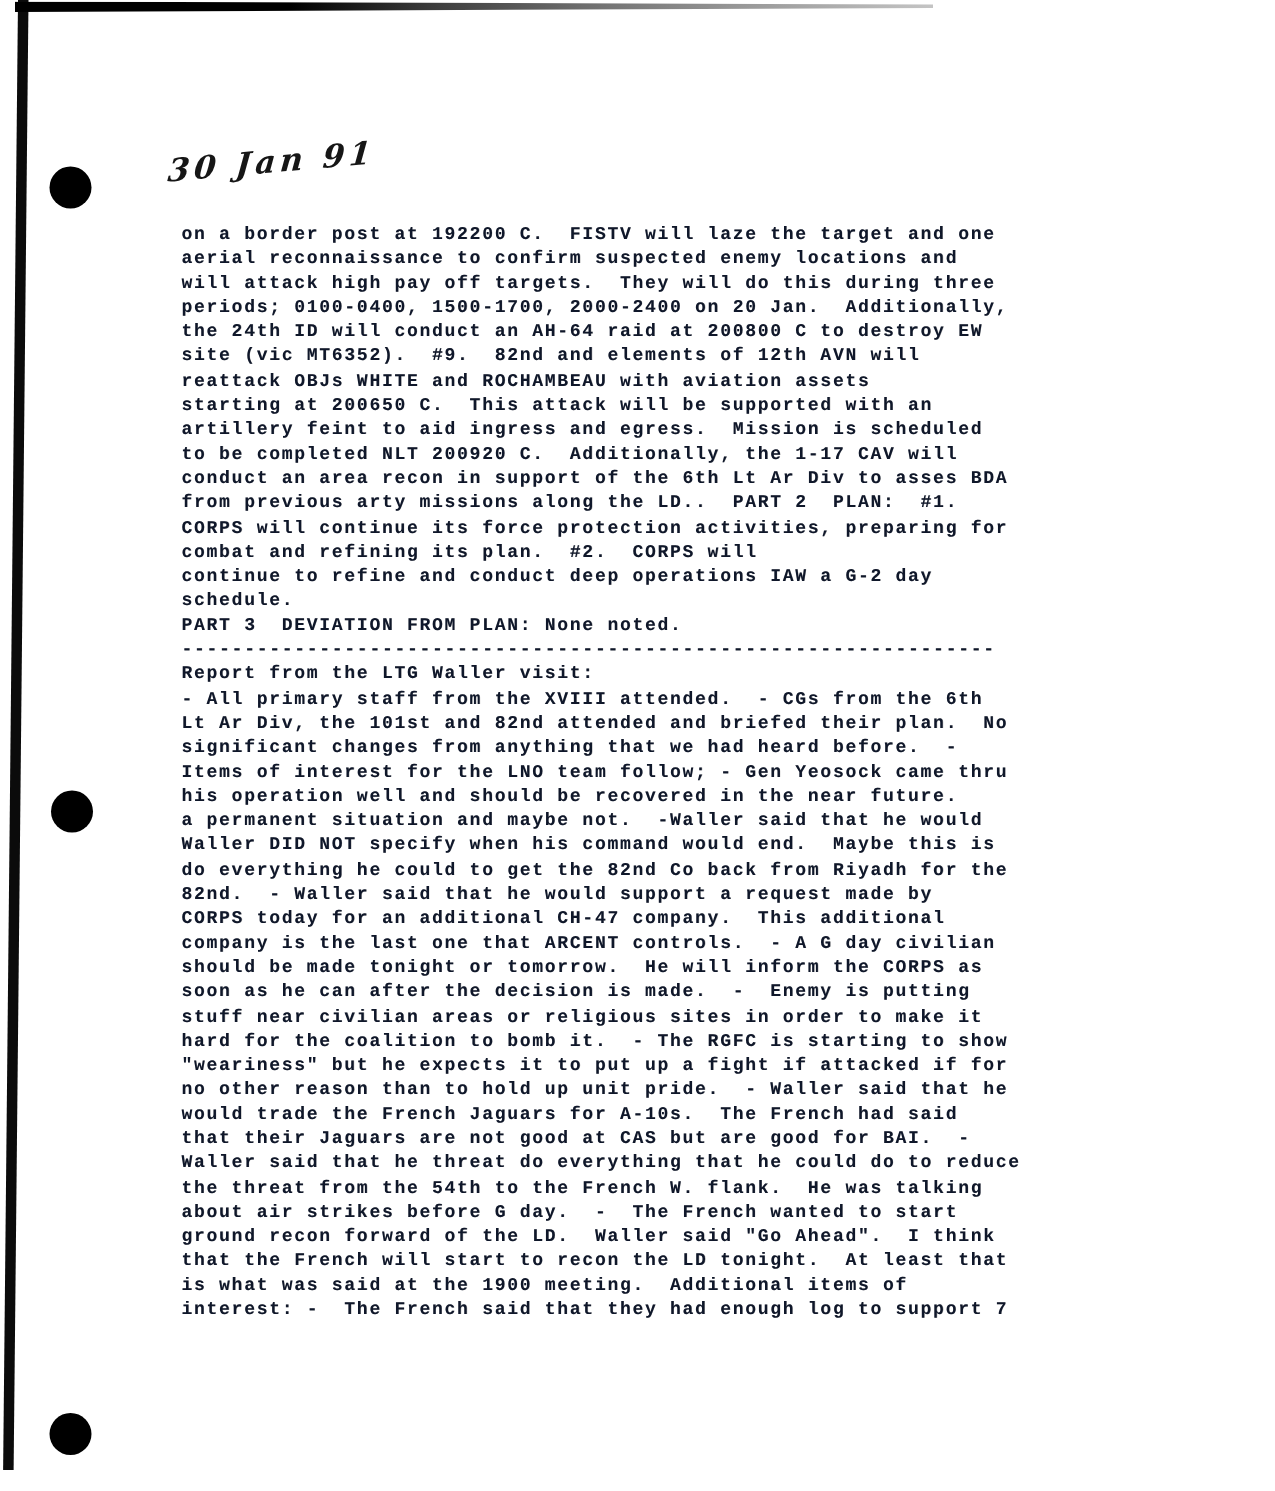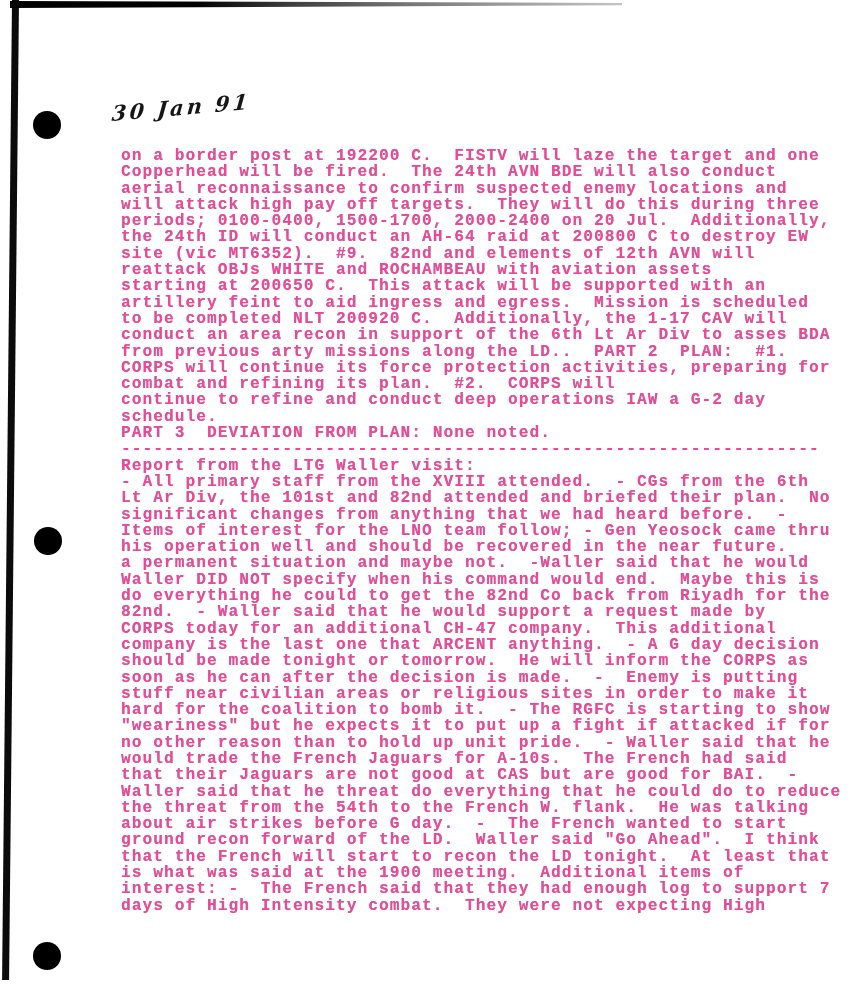--- a/index.html
+++ b/index.html
@@ -64,24 +64,24 @@
     white-space: pre;
   }
 
   .text-block {
     position: absolute;
     left: 121px;
     top: 148px;
     width: 690px;
     font-family: "Liberation Mono", "DejaVu Sans Mono", monospace;
     font-weight: 700;
-    font-size: 16px;
+    font-size: 12px;
     line-height: 16.3px;
     letter-spacing: 1.15px;
-    color: #ec4899;
+    color: #0f172a;
     text-shadow: 0.2px 0.2px 0 rgba(0,0,0,0.35);
   }
   .text-block .line {
     white-space: pre;
     height: 16.3px;
   }
 </style>
 </head>
 <body>
 
@@ -91,24 +91,23 @@
   <div class="top-border"></div>
 
   <div class="hole-punch hole-top"></div>
   <div class="hole-punch hole-middle"></div>
   <div class="hole-punch hole-bottom"></div>
 
   <div class="handwritten-date">30 Jan 91</div>
 
   <div class="text-block">
       <div class="line">on a border post at 192200 C.  FISTV will laze the target and one</div>
-      <div class="line">Copperhead will be fired.  The 24th AVN BDE will also conduct</div>
       <div class="line">aerial reconnaissance to confirm suspected enemy locations and</div>
       <div class="line">will attack high pay off targets.  They will do this during three</div>
-      <div class="line">periods; 0100-0400, 1500-1700, 2000-2400 on 20 Jul.  Additionally,</div>
+      <div class="line">periods; 0100-0400, 1500-1700, 2000-2400 on 20 Jan.  Additionally,</div>
       <div class="line">the 24th ID will conduct an AH-64 raid at 200800 C to destroy EW</div>
       <div class="line">site (vic MT6352).  #9.  82nd and elements of 12th AVN will</div>
       <div class="line">reattack OBJs WHITE and ROCHAMBEAU with aviation assets</div>
       <div class="line">starting at 200650 C.  This attack will be supported with an</div>
       <div class="line">artillery feint to aid ingress and egress.  Mission is scheduled</div>
       <div class="line">to be completed NLT 200920 C.  Additionally, the 1-17 CAV will</div>
       <div class="line">conduct an area recon in support of the 6th Lt Ar Div to asses BDA</div>
       <div class="line">from previous arty missions along the LD..  PART 2  PLAN:  #1.</div>
       <div class="line">CORPS will continue its force protection activities, preparing for</div>
       <div class="line">combat and refining its plan.  #2.  CORPS will</div>
@@ -120,32 +119,31 @@
       <div class="line">- All primary staff from the XVIII attended.  - CGs from the 6th</div>
       <div class="line">Lt Ar Div, the 101st and 82nd attended and briefed their plan.  No</div>
       <div class="line">significant changes from anything that we had heard before.  -</div>
       <div class="line">Items of interest for the LNO team follow; - Gen Yeosock came thru</div>
       <div class="line">his operation well and should be recovered in the near future.</div>
       <div class="line">a permanent situation and maybe not.  -Waller said that he would</div>
       <div class="line">Waller DID NOT specify when his command would end.  Maybe this is</div>
       <div class="line">do everything he could to get the 82nd Co back from Riyadh for the</div>
       <div class="line">82nd.  - Waller said that he would support a request made by</div>
       <div class="line">CORPS today for an additional CH-47 company.  This additional</div>
-      <div class="line">company is the last one that ARCENT anything.  - A G day decision</div>
+      <div class="line">company is the last one that ARCENT controls.  - A G day civilian</div>
       <div class="line">should be made tonight or tomorrow.  He will inform the CORPS as</div>
       <div class="line">soon as he can after the decision is made.  -  Enemy is putting</div>
       <div class="line">stuff near civilian areas or religious sites in order to make it</div>
       <div class="line">hard for the coalition to bomb it.  - The RGFC is starting to show</div>
       <div class="line">"weariness" but he expects it to put up a fight if attacked if for</div>
       <div class="line">no other reason than to hold up unit pride.  - Waller said that he</div>
       <div class="line">would trade the French Jaguars for A-10s.  The French had said</div>
       <div class="line">that their Jaguars are not good at CAS but are good for BAI.  -</div>
       <div class="line">Waller said that he threat do everything that he could do to reduce</div>
       <div class="line">the threat from the 54th to the French W. flank.  He was talking</div>
       <div class="line">about air strikes before G day.  -  The French wanted to start</div>
       <div class="line">ground recon forward of the LD.  Waller said "Go Ahead".  I think</div>
       <div class="line">that the French will start to recon the LD tonight.  At least that</div>
       <div class="line">is what was said at the 1900 meeting.  Additional items of</div>
       <div class="line">interest: -  The French said that they had enough log to support 7</div>
-      <div class="line">days of High Intensity combat.  They were not expecting High</div>
     </div>
 
 </div>
 
 </body></html>

